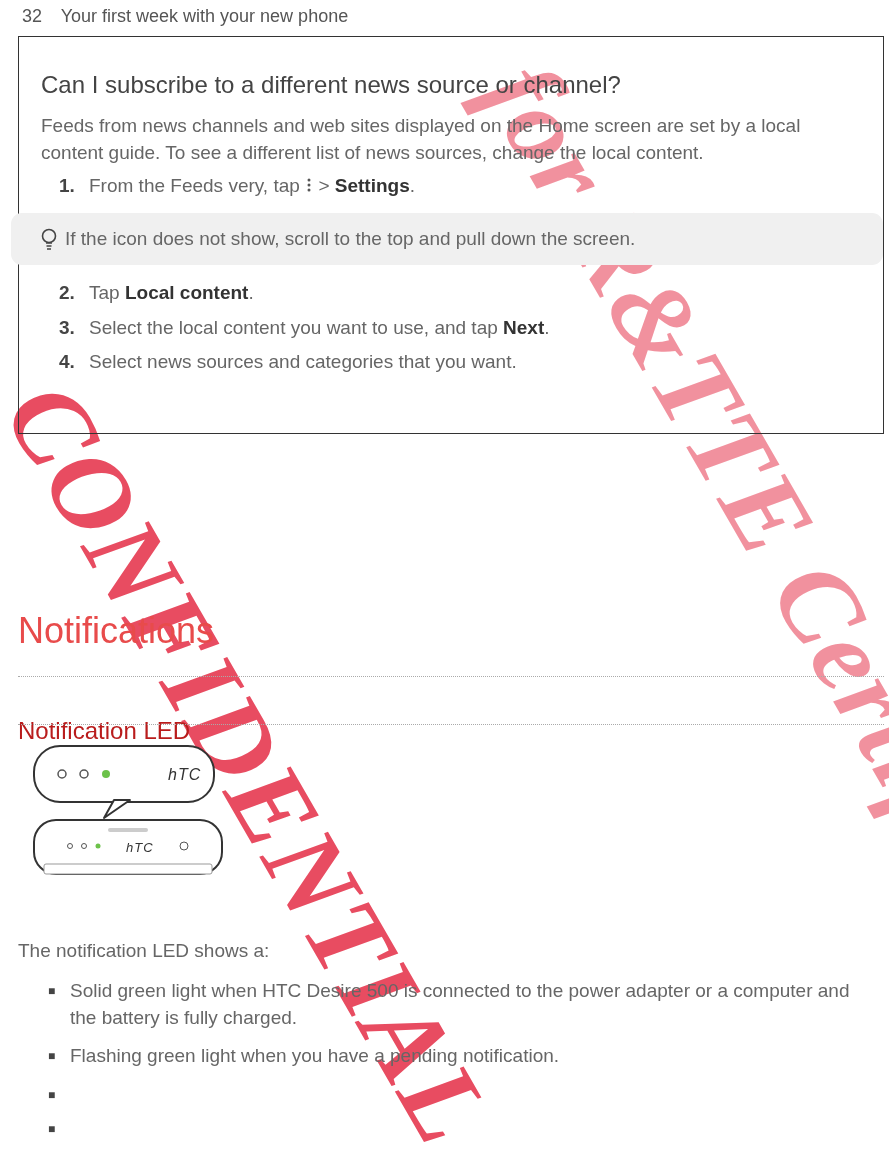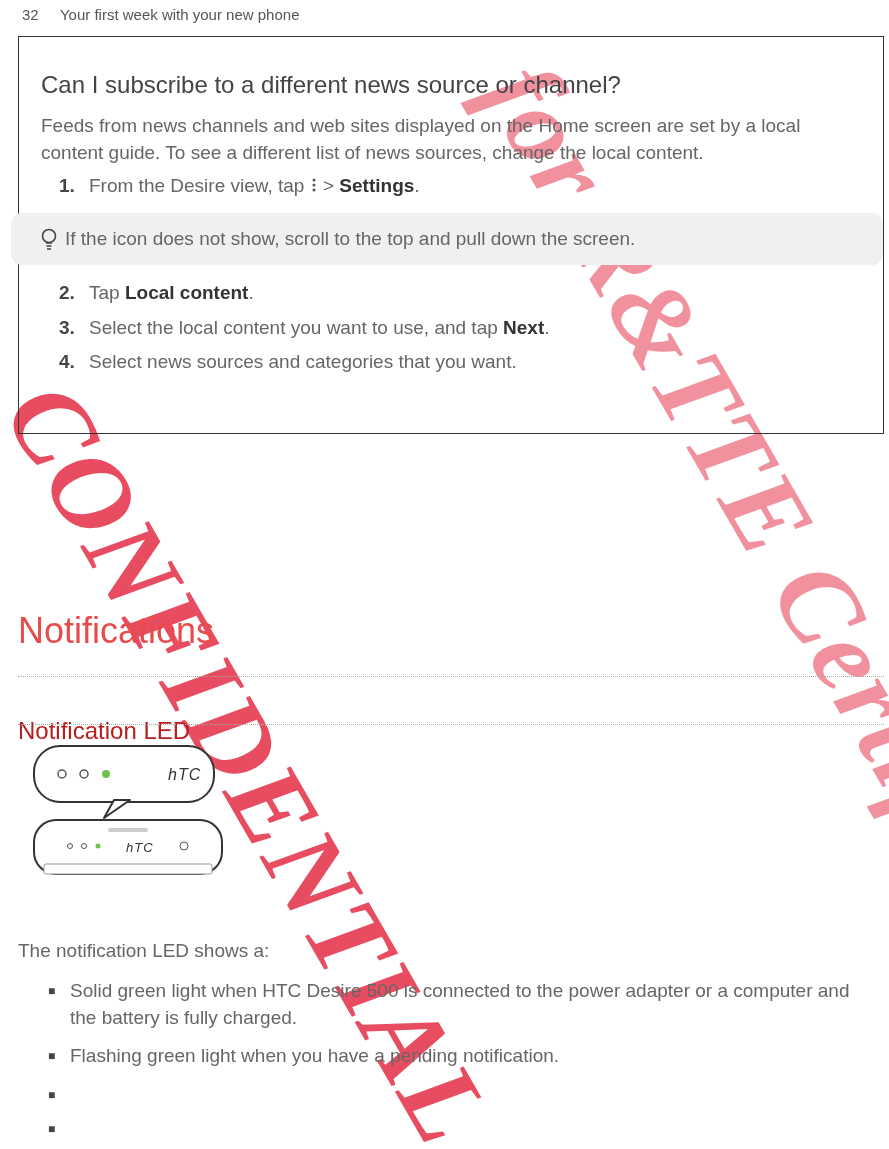--- a/index.html
+++ b/index.html
@@ -23,21 +23,21 @@
       transform-origin: center;
       white-space: nowrap;
       pointer-events: none;
       font-family: Georgia, 'Times New Roman', serif;
       letter-spacing: 2px;
     }
     .wm1 { top: 700px; left: -180px; opacity: 0.9;}
     .wm2 { top: 620px; left: 160px; opacity: 0.55;}
     .page-header {
       padding: 6px 0 0 22px;
-      font-size: 15px;
+      font-size: 18px;
       color: #555;
     }
     .page-header .pn { display:inline-block; width:34px;}
     .box {
       position: absolute;
       top: 36px;
       left: 18px;
       right: 5px;
       border: 1px solid #333;
       padding: 34px 30px 50px 22px;
@@ -125,21 +125,21 @@
 </div>
 
 <div class="box">
   <div class="q-title">Can I subscribe to a different news source or channel?</div>
   <div class="para">Feeds from news channels and web sites displayed on the Home screen are set by a local content guide. To see a different list of news sources, change the local content.</div>
 
   <div class="ol">
     <div class="li">
       <span class="num">1.</span>
       <span>
-        <span>From the Desire view, tap </span>
+        <span>From the Feeds very, tap </span>
         <span class="menu-icon">
           <svg width="8" height="16" viewBox="0 0 8 16">
               <circle cx="4" cy="3" r="1.5" fill="#555"></circle>
               <circle cx="4" cy="8" r="1.5" fill="#555"></circle>
               <circle cx="4" cy="13" r="1.5" fill="#555"></circle>
             </svg>
         </span>
         <span> &gt; </span><span class="bold">Settings</span><span>.</span>
       </span>
     </div>

